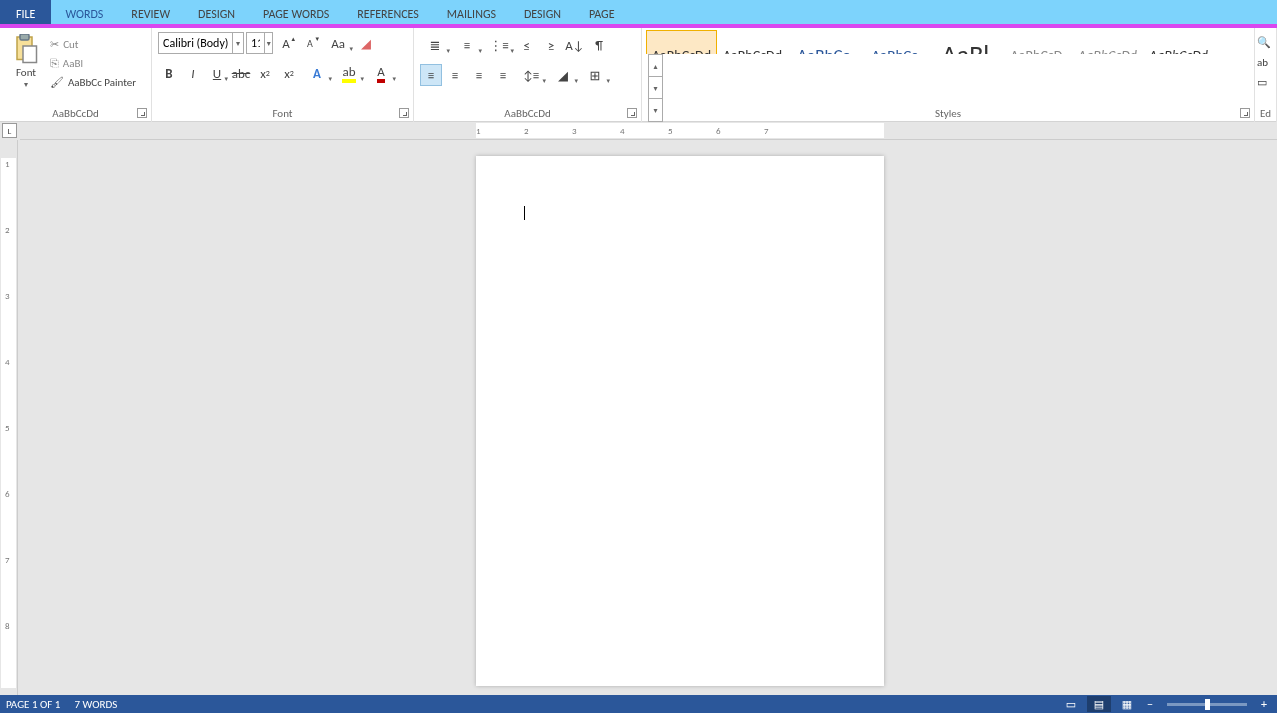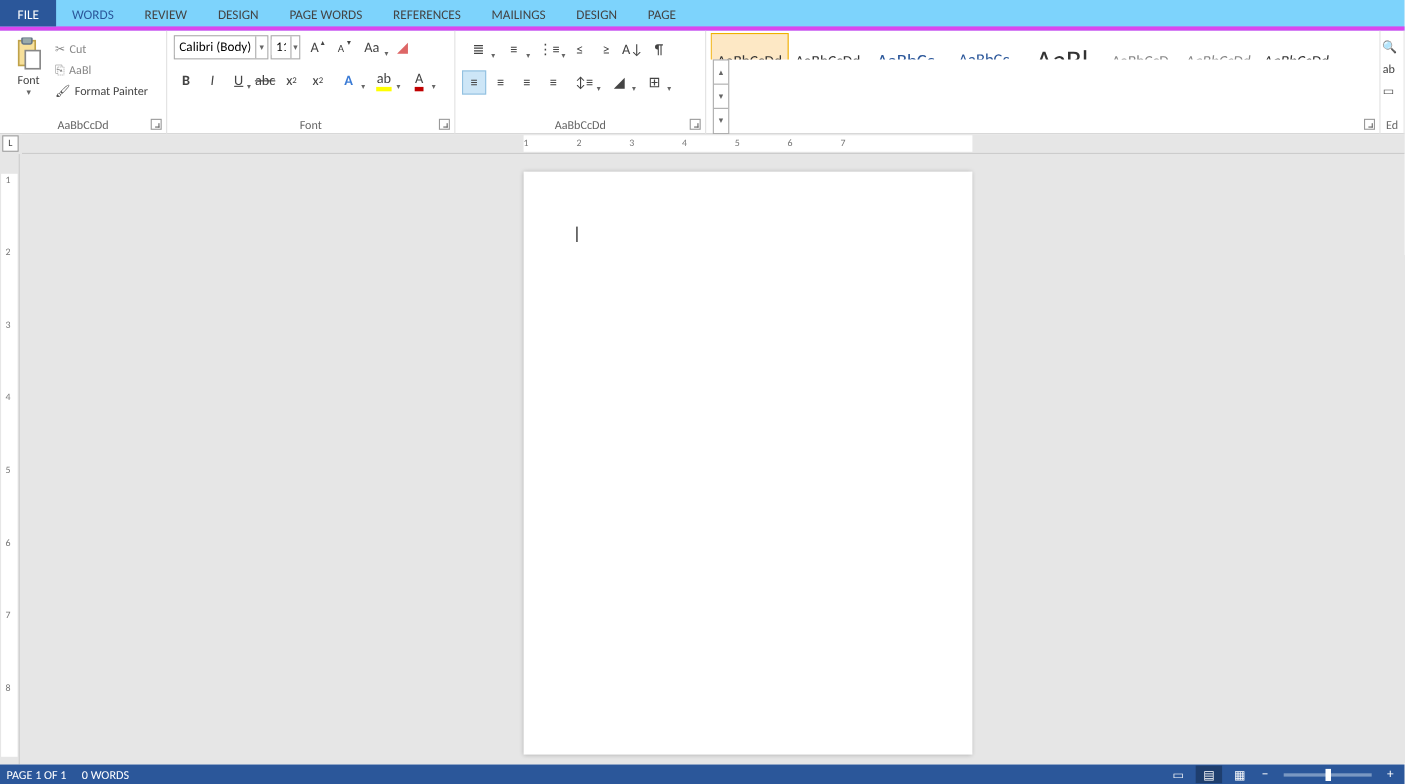--- a/index.html
+++ b/index.html
@@ -107,21 +107,21 @@
         <div>
             <span>✂</span>
             <span>Cut</span>
           </div>
         <div>
             <span>⎘</span>
             <span>AaBl</span>
           </div>
         <div class="fp">
             <span>🖌</span>
-            <span>Format Painter</span>
+            <span>AaBbCc Painter</span>
           </div>
       </div>
     </div>
     <div class="grp-label">AaBbCcDd</div>
     <div class="launcher"></div>
   </div>
 
   <div class="grp font">
     <div class="r1">
       <div class="combo fname">
@@ -244,20 +244,21 @@
         </div>
         <div class="style-it">
           <div class="pv" style="color:#333;font-size:14px;font-style:italic">AaBbCcDd</div>
         </div>
       </div>
     <div class="gal-scroll">
       <div>▴</div>
       <div>▾</div>
       <div>▾</div>
     </div>
+    <div class="grp-label">Styles</div>
     <div class="launcher"></div>
   </div>
 
   <div class="grp edit">
     <div class="e">
         <span>🔍</span>
       </div>
     <div class="e">
         <span>ab</span>
       </div>
@@ -297,21 +298,21 @@
       </div>
   </div>
   <div class="page">
     <div class="cursor"></div>
   </div>
 </div>
 
 <div class="status">
   <div class="l">
     <span>PAGE 1 OF 1</span>
-    <span>0 WORDS</span>
+    <span>7 WORDS</span>
   </div>
   <div class="r">
     <div class="vbtn">
         <span>▭</span>
       </div>
     <div class="vbtn active">
         <span>▤</span>
       </div>
     <div class="vbtn">
         <span>▦</span>

